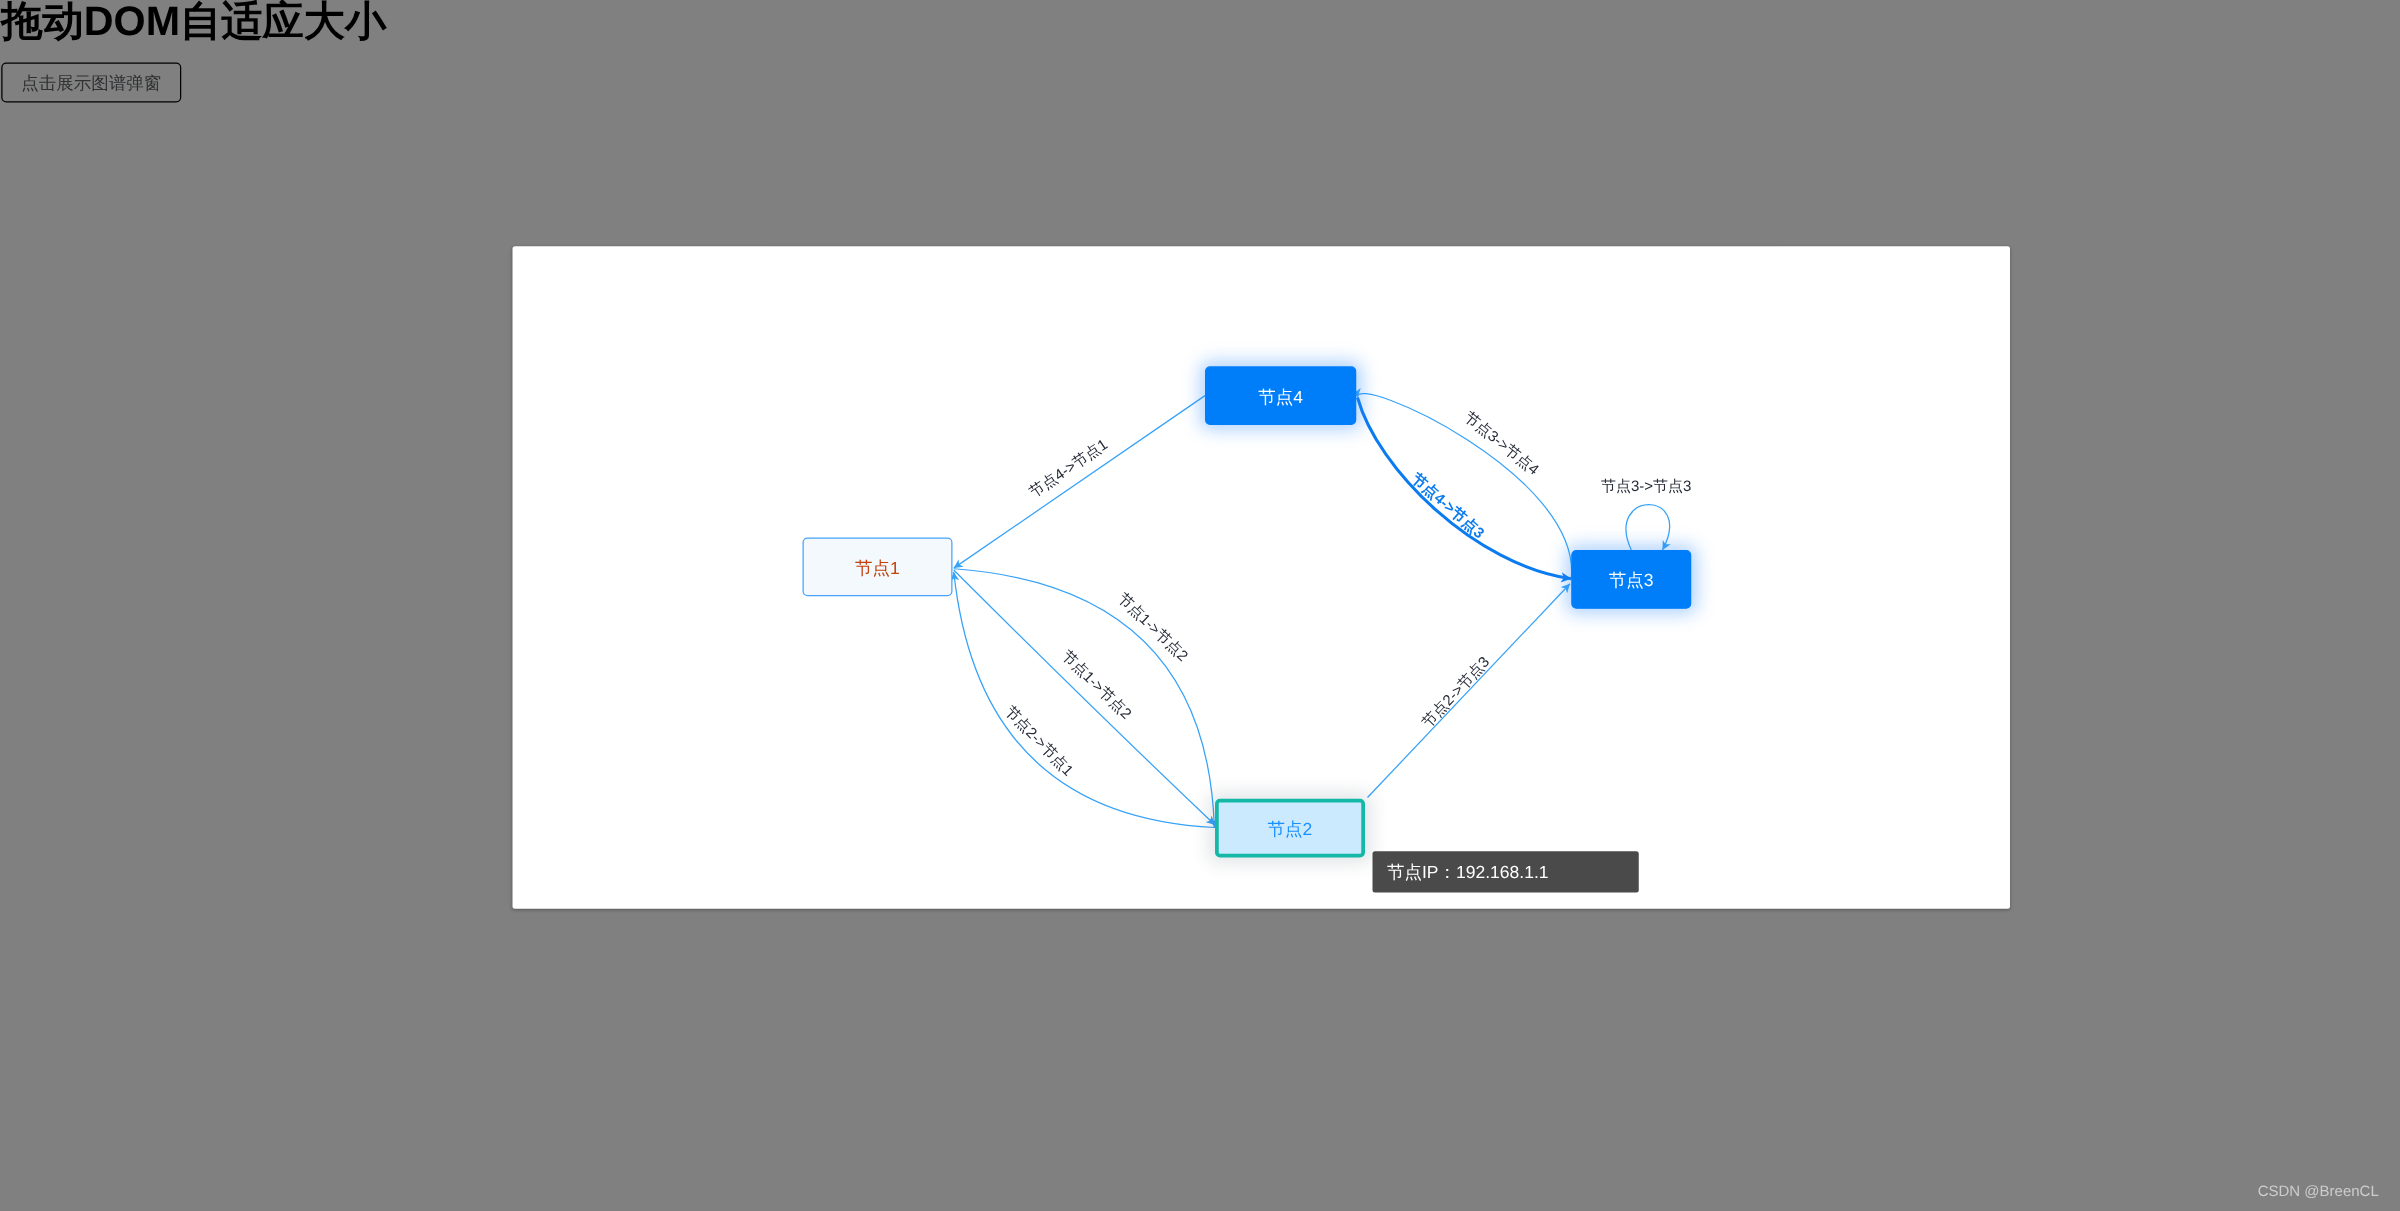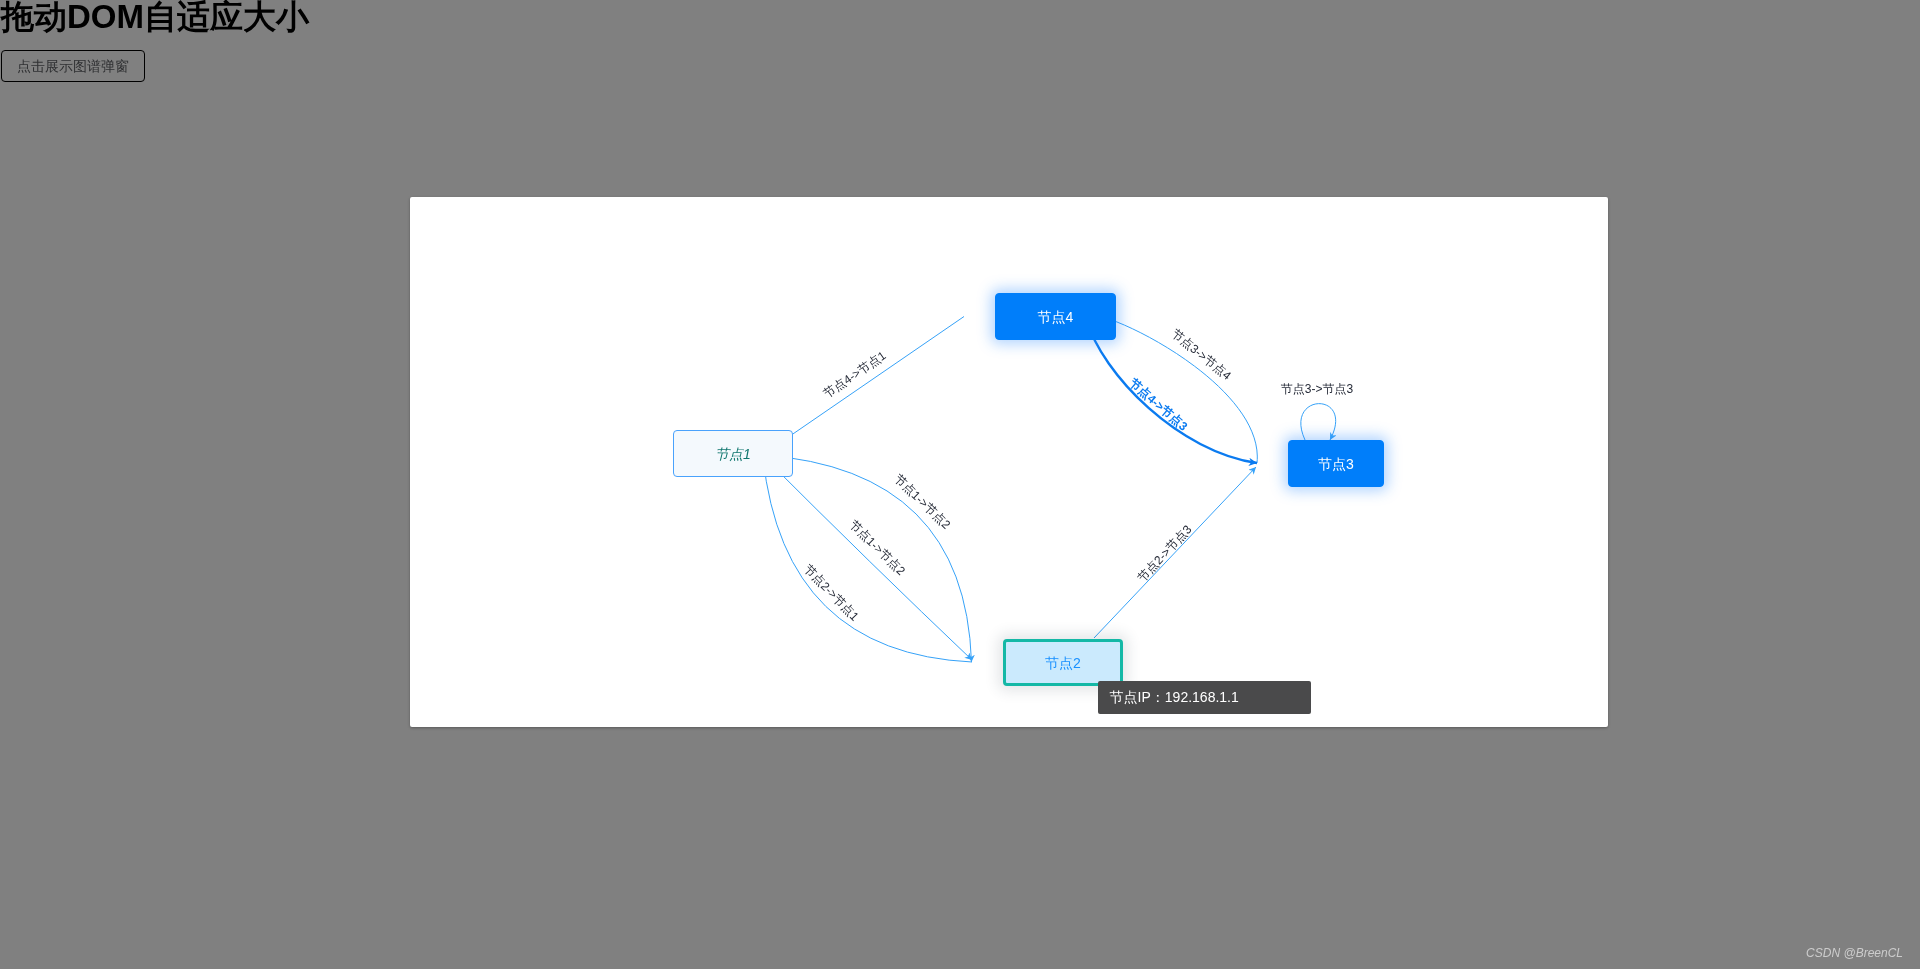--- a/index.html
+++ b/index.html
@@ -24,37 +24,37 @@
   .modal-title { position:absolute; left:21px; top:24px; font-size:18px; line-height:18px;
       color:#303133; font-weight:400; }
   .modal-close { position:absolute; left:1164px; top:25px; width:14px; height:14px;
       display:block; cursor:pointer; color:#8a8f99; background:none; border:none; padding:0; }
   .modal-body { position:absolute; left:0; top:54px; width:1198px; height:476px; overflow:hidden; }
 
   .graph-svg { position:absolute; left:0; top:0; width:1198px; height:476px; }
 
   .gnode { position:absolute; display:flex; align-items:center; justify-content:center;
       border-radius:4px; font-size:14px; line-height:1; white-space:nowrap; cursor:move;
-      box-shadow:none;margin-left:31px; }
-  .gnode.normal { background:#f4f9fd; border:1px solid #49a2fc; color:#0f766e; box-shadow:none;font-style:italic; }
+      box-shadow:none; }
+  .gnode.normal { background:#f4f9fd; border:1px solid #49a2fc; color:#c2410c; box-shadow:none; }
   .gnode.light  { background:#cbeafd; border:3px solid #14b8a6; color:#1890ff;
       box-shadow:0 0 14px 5px rgba(45,60,80,0.13); }
   .gnode.active { background:#007efa; border:1px solid #007efa; color:#ffffff;
       box-shadow:0 0 14px 4px rgba(40,136,255,0.36); }
 
   .edge-label { position:absolute; font-size:12px; line-height:13px; color:#262b38;
       white-space:nowrap; transform-origin:50% 50%; }
   .edge-label.hl { color:#0b7bf0; font-weight:700; }
 
   .tooltip { position:absolute; background:#4a4a4b; color:#ffffff; border-radius:2px;
       font-size:14px; line-height:15px; padding:9px 12px; white-space:nowrap;
       width:213px; height:33px; }
 
   .watermark { position:absolute; right:17px; bottom:9px; font-size:12px; line-height:14px;
-      color:#cccccc;font-style:italic; }
+      color:#cccccc; }
 </style>
 </head>
 <body>
 
 <div class="page-root">
   <div class="page-title">拖动DOM自适应大小</div>
   <button class="open-btn">点击展示图谱弹窗</button>
 </div>
 
 <div class="overlay"></div>

